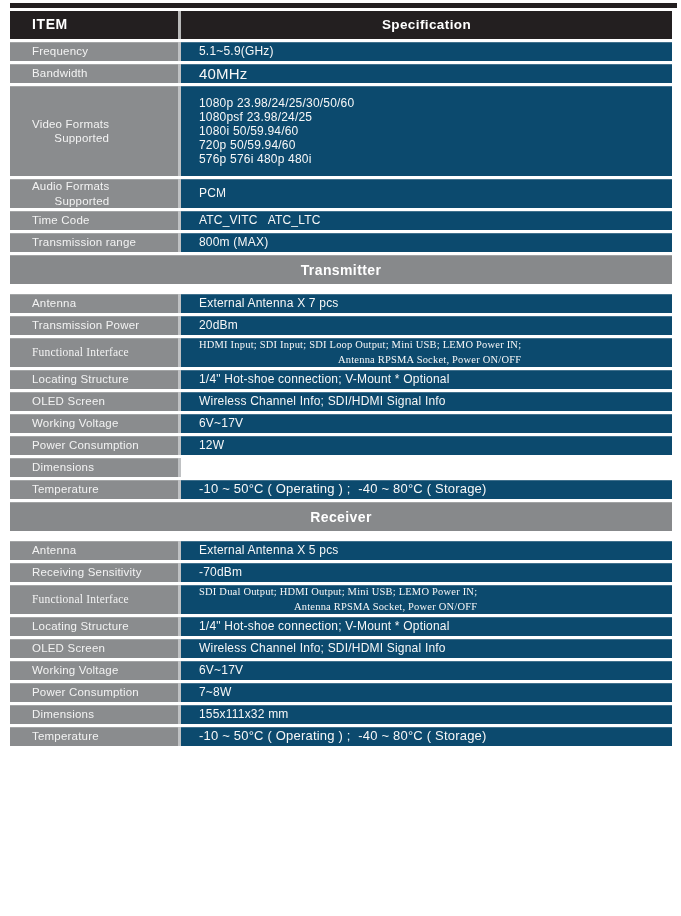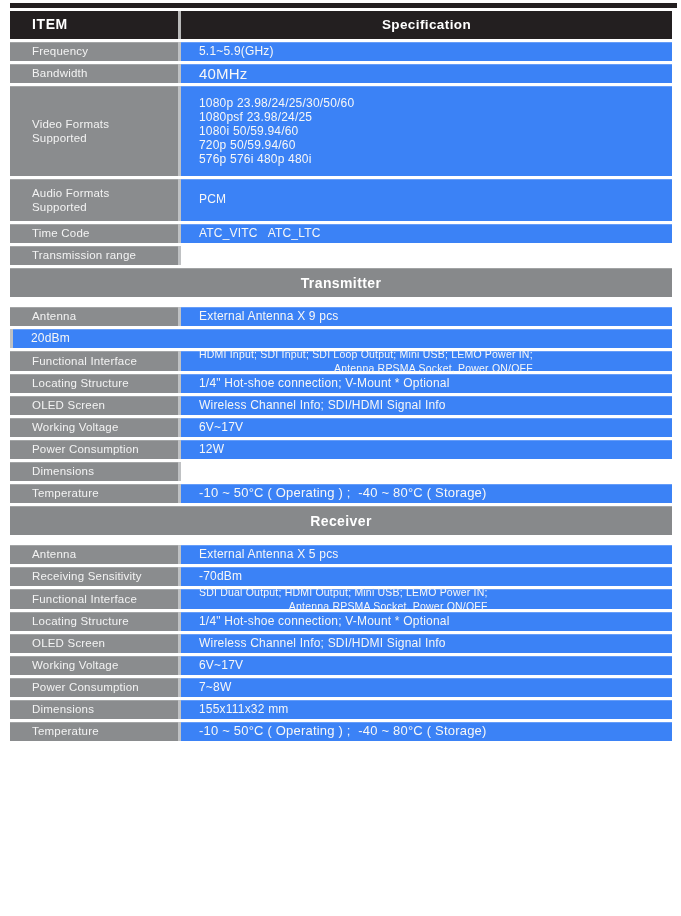--- a/index.html
+++ b/index.html
@@ -31,48 +31,49 @@
     display: flex;
     flex-direction: column;
   }
   .row {
     display: flex;
     height: 19px;
     margin-bottom: 3px;
     flex: none;
   }
   .row.r-video { height: 90px; }
-  .row.r-29 { height: 42px; }
-  .row.r-func { height: 20px; }
+  .row.r-29 { height: 29px; }
+  .row.r-func { height: 29px; font-family: Liberation Serif, serif; }
   .cell {
     box-sizing: border-box;
     display: flex;
     align-items: center;
     box-shadow: inset 0 1px 0 rgba(255,255,255,0.22);
   }
   .cell.label {
     width: 168px;
     flex: none;
     background: #8a8c8e;
     color: #f3f3f3;
     padding-left: 22px;
     padding-right: 6px;
     font-size: 11.5px;
     line-height: 1.25;
     white-space: pre-line;
     letter-spacing: 0.2px;
+    text-align: right;
   }
   .vdiv {
     width: 3px;
     flex: none;
     background: #bfc1c3;
   }
   .cell.value {
     flex: 1;
-    background: #3b82f6;
+    background: #0c4a6e;
     color: #f7f7f7;
     padding-left: 18px;
     padding-right: 8px;
     font-size: 12px;
     line-height: 1.3;
     white-space: pre-wrap;
     letter-spacing: 0.2px;
   }
   .header-row { height: 28px; }
   .header-row .cell {
@@ -160,31 +161,33 @@
 
     <div class="row">
       <div class="cell label">Time Code</div>
       <div class="vdiv"></div>
       <div class="cell value">ATC_VITC   ATC_LTC</div>
     </div>
 
     <div class="row">
       <div class="cell label">Transmission range</div>
       <div class="vdiv"></div>
+      <div class="cell value">800m (MAX)</div>
     </div>
 
     <div class="section-row">Transmitter</div>
 
     <div class="row">
       <div class="cell label">Antenna</div>
       <div class="vdiv"></div>
-      <div class="cell value">External Antenna X 9 pcs</div>
-    </div>
-
-    <div class="row">
+      <div class="cell value">External Antenna X 7 pcs</div>
+    </div>
+
+    <div class="row">
+      <div class="cell label">Transmission Power</div>
       <div class="vdiv"></div>
       <div class="cell value">20dBm</div>
     </div>
 
     <div class="row r-func">
       <div class="cell label">Functional Interface</div>
       <div class="vdiv"></div>
       <div class="cell value v-sm">HDMI Input; SDI Input; SDI Loop Output; Mini USB; LEMO Power IN;
 Antenna RPSMA Socket, Power ON/OFF</div>
     </div>

